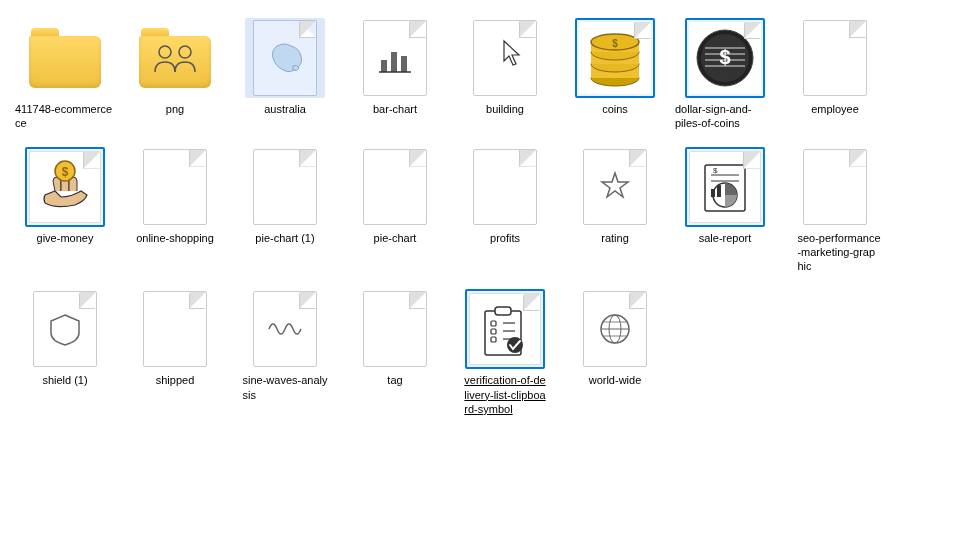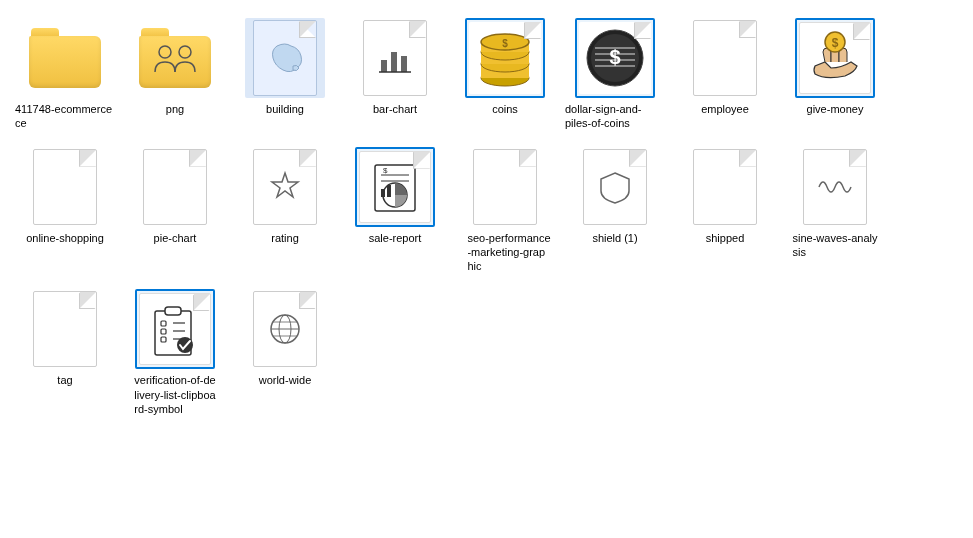--- a/index.html
+++ b/index.html
@@ -148,37 +148,50 @@
 
   <div class="file-item">
     <div class="icon-wrapper" style="border:2px solid transparent; background:#dce8f8; border-radius:2px;">
       <div class="file-icon australia-icon" style="width:64px;height:76px;border:1.5px solid #b0c4de;">
         <svg width="44" height="44" viewBox="0 0 44 44">
           <path d="M10 22 Q8 14 14 10 Q22 6 28 10 Q36 12 38 20 Q40 28 34 32 Q28 38 20 34 Q12 30 10 22Z" fill="#c0d8f0" stroke="#8aa8c8" stroke-width="1"></path>
           <path d="M30 30 Q34 28 36 32 Q34 36 30 34Z" fill="#c0d8f0" stroke="#8aa8c8" stroke-width="1"></path>
         </svg>
       </div>
     </div>
-    <div class="file-label">building</div>
+    <div class="file-label">australia</div>
   </div>
 
   <div class="file-item">
     <div class="icon-wrapper">
       <div class="file-icon">
         <svg width="36" height="36" viewBox="0 0 36 36">
           <rect x="4" y="20" width="6" height="12" fill="#666"></rect>
           <rect x="14" y="12" width="6" height="20" fill="#666"></rect>
           <rect x="24" y="16" width="6" height="16" fill="#666"></rect>
           <line x1="2" y1="32" x2="34" y2="32" stroke="#333" stroke-width="1.5"></line>
         </svg>
       </div>
     </div>
     <div class="file-label">bar-chart</div>
   </div>
 
+  <div class="file-item">
+    <div class="icon-wrapper">
+      <div class="file-icon">
+        <div style="position:relative; width:100%; height:100%; display:flex; align-items:center; justify-content:center;">
+
+          <svg width="20" height="28" viewBox="0 0 20 28" style="position:absolute; top:18px; left:28px; z-index:2;">
+            <path d="M2 2 L2 22 L7 17 L11 26 L14 25 L10 16 L17 16 Z" fill="white" stroke="#333" stroke-width="1.2"></path>
+          </svg>
+        </div>
+      </div>
+    </div>
+    <div class="file-label">building</div>
+  </div>
 
   <div class="file-item selected">
     <div class="icon-wrapper" style="border:2.5px solid #0078d7;">
       <div class="file-icon" style="border:none; width:72px; height:72px;">
         <svg width="64" height="64" viewBox="0 0 64 64">
 
           <ellipse cx="32" cy="52" rx="24" ry="8" fill="#c8a000" stroke="#8b6914" stroke-width="1"></ellipse>
           <rect x="8" y="38" width="48" height="14" fill="#f0c030" stroke="#8b6914" stroke-width="0"></rect>
           <ellipse cx="32" cy="38" rx="24" ry="8" fill="#e8b820" stroke="#8b6914" stroke-width="1"></ellipse>
           <rect x="8" y="26" width="48" height="12" fill="#f0c030"></rect>
@@ -242,29 +255,41 @@
 
 
 
   <div class="file-item">
     <div class="icon-wrapper">
       <div class="file-icon"></div>
     </div>
     <div class="file-label">online-shopping</div>
   </div>
 
+  <div class="file-item">
+    <div class="icon-wrapper">
+      <div class="file-icon"></div>
+    </div>
+    <div class="file-label">pie-chart (1)</div>
+  </div>
 
   <div class="file-item">
     <div class="icon-wrapper">
       <div class="file-icon"></div>
     </div>
     <div class="file-label">pie-chart</div>
   </div>
 
 
+  <div class="file-item">
+    <div class="icon-wrapper">
+      <div class="file-icon"></div>
+    </div>
+    <div class="file-label">profits</div>
+  </div>
 
   <div class="file-item">
     <div class="icon-wrapper">
       <div class="file-icon">
         <svg width="36" height="36" viewBox="0 0 36 36">
 
           <path d="M18 4 L21 13 L31 13 L23 19 L26 28 L18 22 L10 28 L13 19 L5 13 L15 13 Z" fill="none" stroke="#666" stroke-width="1.5"></path>
         </svg>
       </div>
     </div>
@@ -356,21 +381,21 @@
           <rect x="16" y="30" width="5" height="5" rx="1" fill="none" stroke="#333" stroke-width="1.2"></rect>
           <line x1="28" y1="32" x2="40" y2="32" stroke="#333" stroke-width="1.2"></line>
           <rect x="16" y="38" width="5" height="5" rx="1" fill="none" stroke="#333" stroke-width="1.2"></rect>
           <line x1="28" y1="40" x2="40" y2="40" stroke="#333" stroke-width="1.2"></line>
 
           <circle cx="40" cy="46" r="8" fill="#333"></circle>
           <path d="M35 46 L38 50 L45 42" fill="none" stroke="#fff" stroke-width="2" stroke-linecap="round"></path>
         </svg>
       </div>
     </div>
-    <div class="file-label" style="white-space:pre-wrap;">verification-of-de
+    <div class="file-label" style="white-space:pre-wrap;text-decoration:underline;">verification-of-de
 livery-list-clipboa
 rd-symbol</div>
   </div>
 
   <div class="file-item">
     <div class="icon-wrapper">
       <div class="file-icon">
         <svg width="36" height="36" viewBox="0 0 36 36">
           <circle cx="18" cy="18" r="14" fill="none" stroke="#666" stroke-width="1.5"></circle>
           <ellipse cx="18" cy="18" rx="6" ry="14" fill="none" stroke="#666" stroke-width="1"></ellipse>

